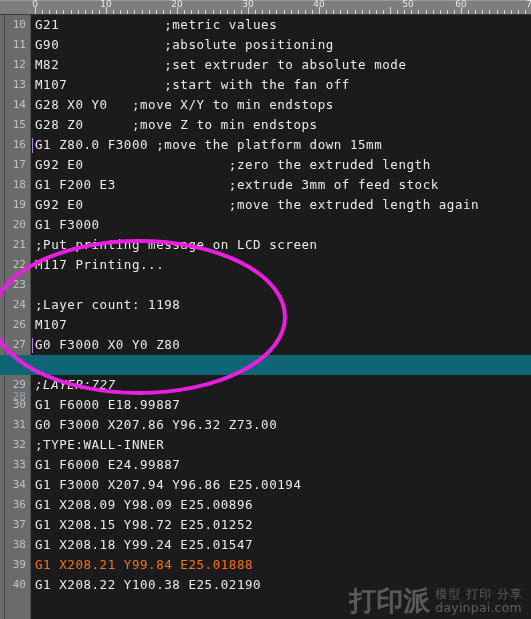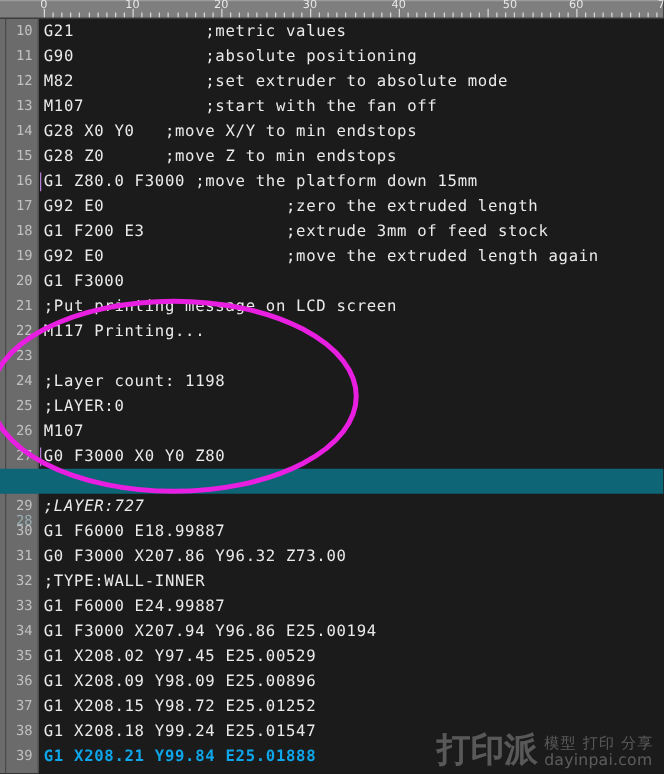--- a/index.html
+++ b/index.html
@@ -294,35 +294,33 @@
         <div class="line"><span class="ln">15</span><span class="code" style="color: rgb(234, 234, 234);">G28 Z0      ;move Z to min endstops</span></div>
         <div class="line caret"><span class="ln">16</span><span class="code" style="color: rgb(234, 234, 234);">G1 Z80.0 F3000 ;move the platform down 15mm</span></div>
         <div class="line"><span class="ln">17</span><span class="code" style="color: rgb(234, 234, 234);">G92 E0                  ;zero the extruded length</span></div>
         <div class="line"><span class="ln">18</span><span class="code" style="color: rgb(234, 234, 234);">G1 F200 E3              ;extrude 3mm of feed stock</span></div>
         <div class="line"><span class="ln">19</span><span class="code" style="color: rgb(234, 234, 234);">G92 E0                  ;move the extruded length again</span></div>
         <div class="line"><span class="ln">20</span><span class="code" style="color: rgb(234, 234, 234);">G1 F3000</span></div>
         <div class="line"><span class="ln">21</span><span class="code" style="color: rgb(234, 234, 234);">;Put printing message on LCD screen</span></div>
         <div class="line"><span class="ln">22</span><span class="code" style="color: rgb(234, 234, 234);">M117 Printing...</span></div>
         <div class="line"><span class="ln">23</span><span class="code" style="color: rgb(234, 234, 234);"></span></div>
         <div class="line"><span class="ln">24</span><span class="code" style="color: rgb(234, 234, 234);">;Layer count: 1198</span></div>
-        <div class="line"><span class="ln">25</span><span class="code" style="color: rgb(234, 234, 234);">;LAYER:0</span></div>
         <div class="line"><span class="ln">26</span><span class="code" style="color: rgb(234, 234, 234);">M107</span></div>
         <div class="line caret"><span class="ln">27</span><span class="code" style="color: rgb(234, 234, 234);">G0 F3000 X0 Y0 Z80</span></div>
         <div class="line highlight" style="background: rgb(13, 101, 118);"><span class="ln">28</span><span class="code" style="color: rgb(234, 234, 234);"></span></div>
         <div class="line"><span class="ln">29</span><span class="code" style="color: rgb(234, 234, 234); font-style: italic;">;LAYER:727</span></div>
         <div class="line"><span class="ln">30</span><span class="code" style="color: rgb(234, 234, 234);">G1 F6000 E18.99887</span></div>
         <div class="line"><span class="ln">31</span><span class="code" style="color: rgb(234, 234, 234);">G0 F3000 X207.86 Y96.32 Z73.00</span></div>
         <div class="line"><span class="ln">32</span><span class="code" style="color: rgb(234, 234, 234);">;TYPE:WALL-INNER</span></div>
         <div class="line"><span class="ln">33</span><span class="code" style="color: rgb(234, 234, 234);">G1 F6000 E24.99887</span></div>
         <div class="line"><span class="ln">34</span><span class="code" style="color: rgb(234, 234, 234);">G1 F3000 X207.94 Y96.86 E25.00194</span></div>
-        <div class="line"><span class="ln">35</span><span class="code" style="color: rgb(234, 234, 234);">G1 X208.02 Y97.45 E25.00529</span></div>
         <div class="line"><span class="ln">36</span><span class="code" style="color: rgb(234, 234, 234);">G1 X208.09 Y98.09 E25.00896</span></div>
         <div class="line"><span class="ln">37</span><span class="code" style="color: rgb(234, 234, 234);">G1 X208.15 Y98.72 E25.01252</span></div>
         <div class="line"><span class="ln">38</span><span class="code" style="color: rgb(234, 234, 234);">G1 X208.18 Y99.24 E25.01547</span></div>
-        <div class="line"><span class="ln">39</span><span class="code" style="color: #0ea5e9; font-weight: bold;">G1 X208.21 Y99.84 E25.01888</span></div>
+        <div class="line"><span class="ln">39</span><span class="code" style="color: #f97316;">G1 X208.21 Y99.84 E25.01888</span></div>
         <div class="line"><span class="ln">40</span><span class="code" style="color: rgb(234, 234, 234);">G1 X208.22 Y100.38 E25.02190</span></div>
       </div>
   </div>
 
   <svg id="annotation" viewBox="0 0 531 619" width="531" height="619">
     <ellipse id="anno-ellipse" fill="none" cx="139" cy="317" rx="146" ry="76" stroke="#e81fe0" stroke-width="4"></ellipse>
   </svg>
 
   <div id="watermark">
     <div class="wm-logo">打印派</div>

